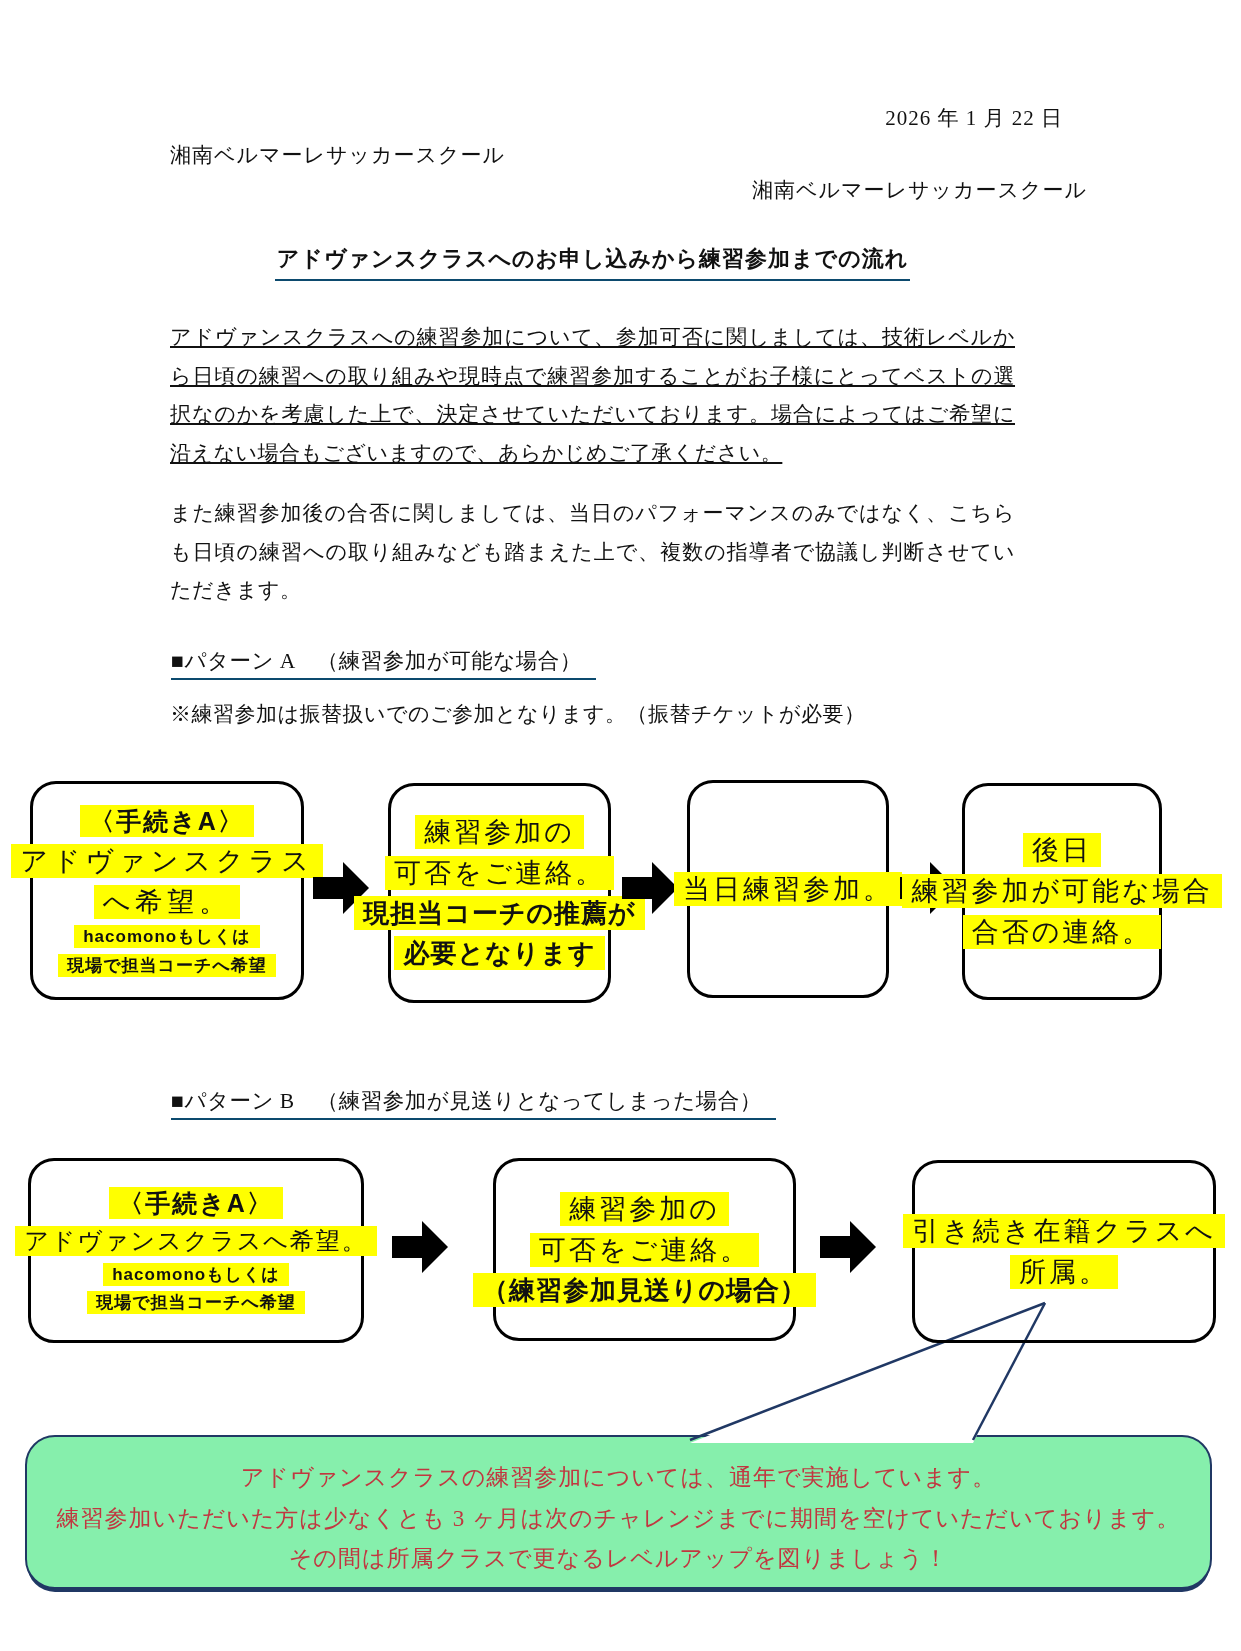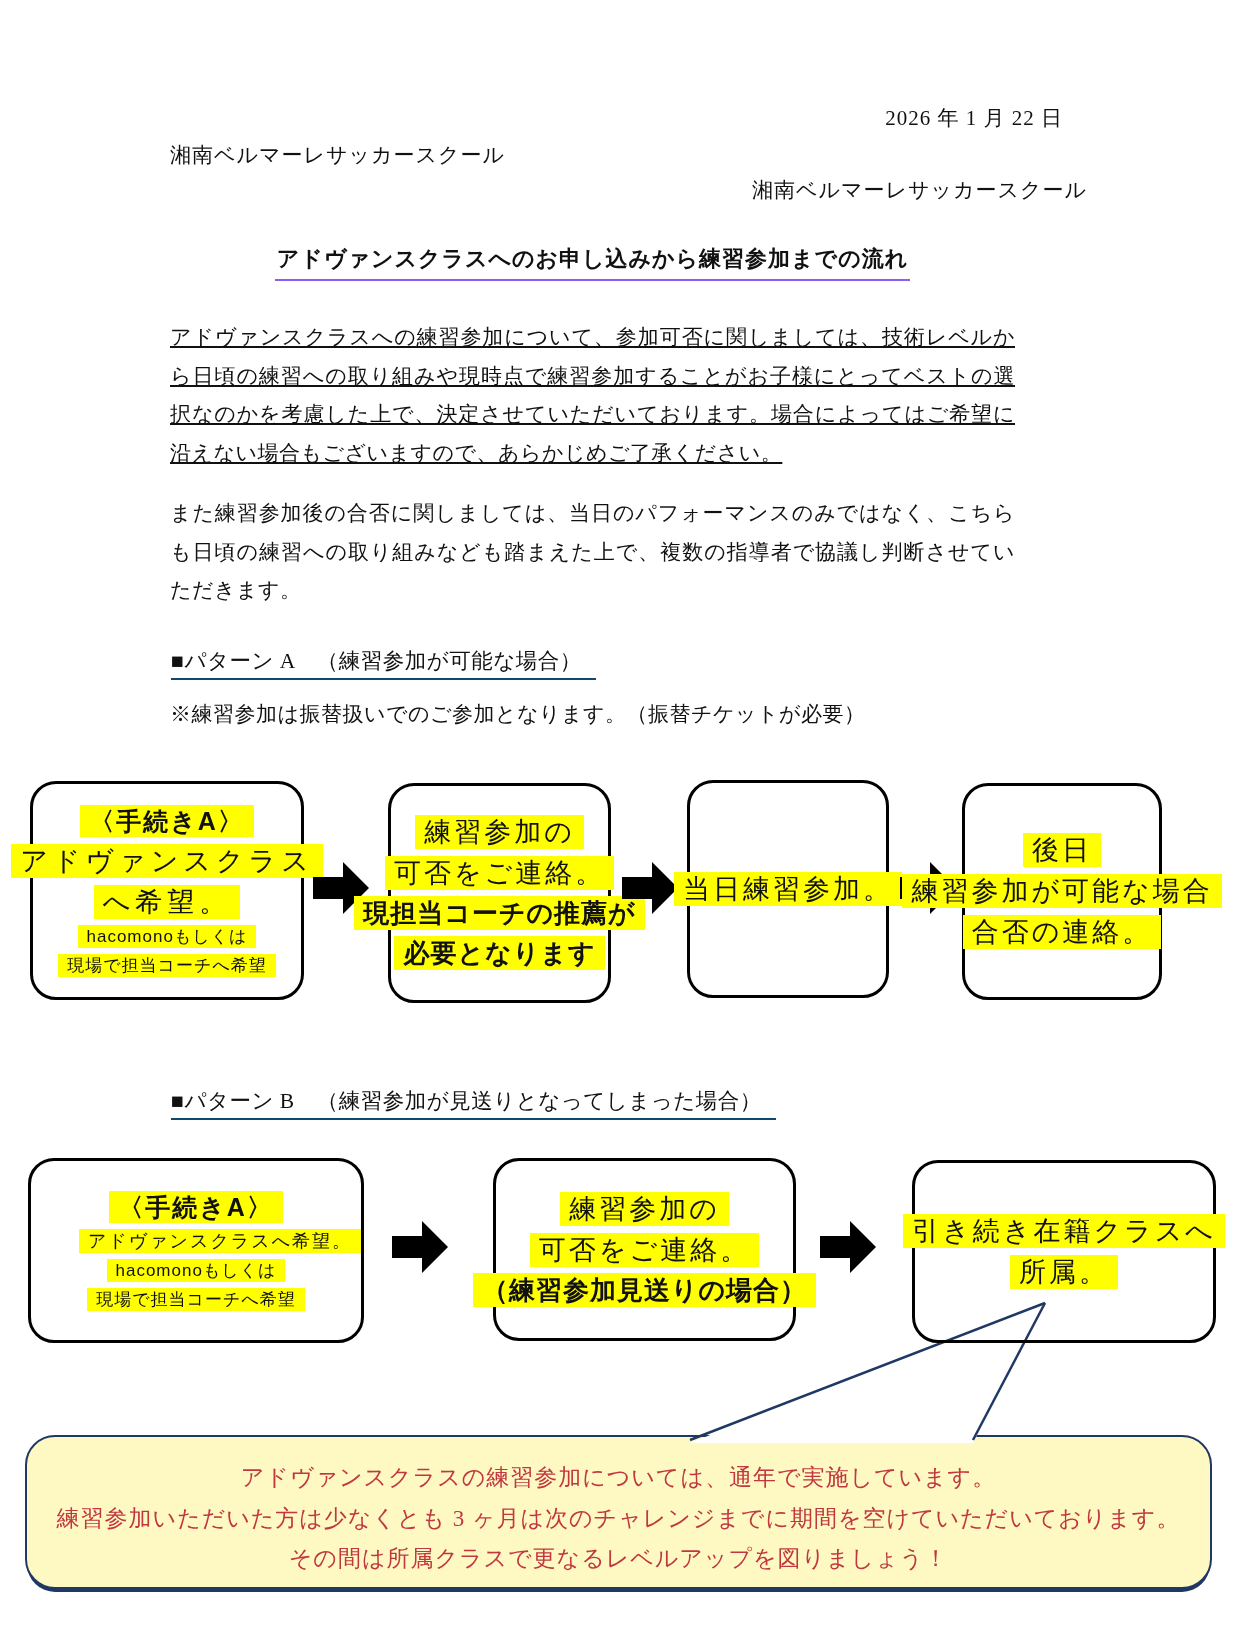--- a/index.html
+++ b/index.html
@@ -8,21 +8,21 @@
   .abs{position:absolute;}
 
   
   .date-line{top:104px;right:178px;font-size:21px;letter-spacing:1px;}
   .recipient-line{top:141px;left:170px;font-size:21px;letter-spacing:1px;}
   .sender-line{top:176px;right:154px;font-size:21px;letter-spacing:1px;}
 
   
   .title-wrap{top:244px;left:170px;width:845px;text-align:center;}
   .title-text{display:inline-block;font-size:22px;font-weight:bold;letter-spacing:1px;
-              border-bottom:2px solid #8b5cf6;padding:0 2px 5px 2px;}
+              border-bottom:2px solid #0c4a6e;padding:0 2px 5px 2px;}
 
   
   .para{left:170px;width:845px;font-size:21px;line-height:38.5px;text-align:justify;letter-spacing:0.5px;}
   .para1{top:318px;text-decoration:underline;}
   .para2{top:494px;}
 
   
   .sec-heading{font-size:21.5px;letter-spacing:0.5px;}
   .sec-heading .u{display:inline-block;border-bottom:2px solid #0c4a6e;padding:0 14px 3px 0;}
   .heading-a{top:646px;left:171px;}
@@ -31,33 +31,33 @@
 
   
   .flow-box{position:absolute;border:3px solid #000;border-radius:26px;background:transparent;
             display:flex;flex-direction:column;align-items:center;justify-content:center;z-index:3;}
   .hl{background:var(--highlight-yellow,#ffff00);padding:2px 9px;white-space:nowrap;}
   .ln{line-height:1.22;margin:4px 0;text-align:center;}
   .ln-lg{font-size:27px;letter-spacing:3px;}
   .ln-xl{font-size:27px;letter-spacing:5px;}
   .ln-proc{font-size:25px;font-weight:bold;letter-spacing:2px;
            font-family:"Liberation Sans","DejaVu Sans",sans-serif;margin:5px 0;}
-  .ln-sm{font-size:17px;font-weight:normal;letter-spacing:1px;margin:4px 3px;
+  .ln-sm{font-size:17px;font-weight:bold;letter-spacing:1px;margin:4px 3px;
          font-family:"Liberation Sans","DejaVu Sans",sans-serif;}
   .ln-md{font-size:26px;font-weight:bold;letter-spacing:1px;margin:4px 0;
          font-family:"Liberation Sans","DejaVu Sans",sans-serif;}
   .gap8{margin:4px 0;}
 
   
   .flow-arrow{position:absolute;width:56px;height:52px;z-index:3;}
   .flow-arrow svg{display:block;width:100%;height:100%;}
 
   
   .callout{left:25px;top:1435px;width:1183px;height:150px;border:2.5px solid var(--callout-border,#203864);
-           border-radius:30px;background:#fef9c3;z-index:1;
+           border-radius:30px;background:#86efac;z-index:1;
            box-shadow:0 5px 0 -2px var(--callout-border,#203864);}
   .callout-text{position:absolute;left:0;top:21px;width:100%;text-align:center;
                 color:var(--callout-text,#c13740);font-size:23px;line-height:40.5px;letter-spacing:1px;}
   .callout-tail{position:absolute;left:600px;top:1290px;width:500px;height:156px;z-index:2;}
 </style>
 </head>
 <body>
 
 <div class="page">
 
@@ -119,21 +119,21 @@
     <div class="ln ln-lg gap8"><span class="hl">練習参加が可能な場合</span></div>
     <div class="ln ln-lg gap8"><span class="hl">合否の連絡。</span></div>
   </div>
 
   <div class="abs sec-heading heading-b">
     <span class="u">■パターン B　（練習参加が見送りとなってしまった場合）</span>
   </div>
 
   <div class="flow-box" style="left:28px;top:1158px;width:330px;height:179px;">
     <div class="ln ln-proc"><span class="hl">〈手続きA〉</span></div>
-    <div class="ln ln-lg" style="font-size:18px;letter-spacing:2px;padding-left:48px;"><span class="hl">アドヴァンスクラスへ希望。</span></div>
+    <div class="ln ln-lg" style="font-size:24px;letter-spacing:2px;"><span class="hl">アドヴァンスクラスへ希望。</span></div>
     <div class="ln ln-sm"><span class="hl">hacomonoもしくは</span></div>
     <div class="ln ln-sm"><span class="hl">現場で担当コーチへ希望</span></div>
   </div>
 
   <span class="flow-arrow" style="left:392px;top:1221px;">
     <svg viewBox="0 0 56 52">
         <polygon points="0,15 30,15 30,0 56,26 30,52 30,37 0,37" fill="#000"></polygon>
       </svg>
   </span>
 

